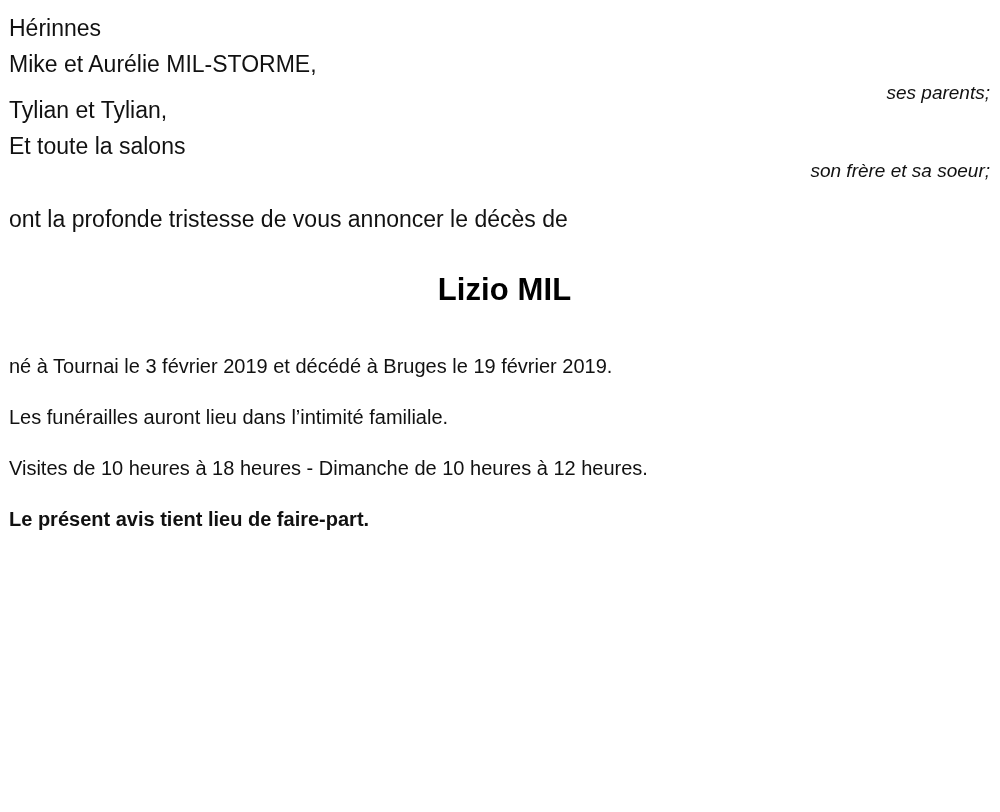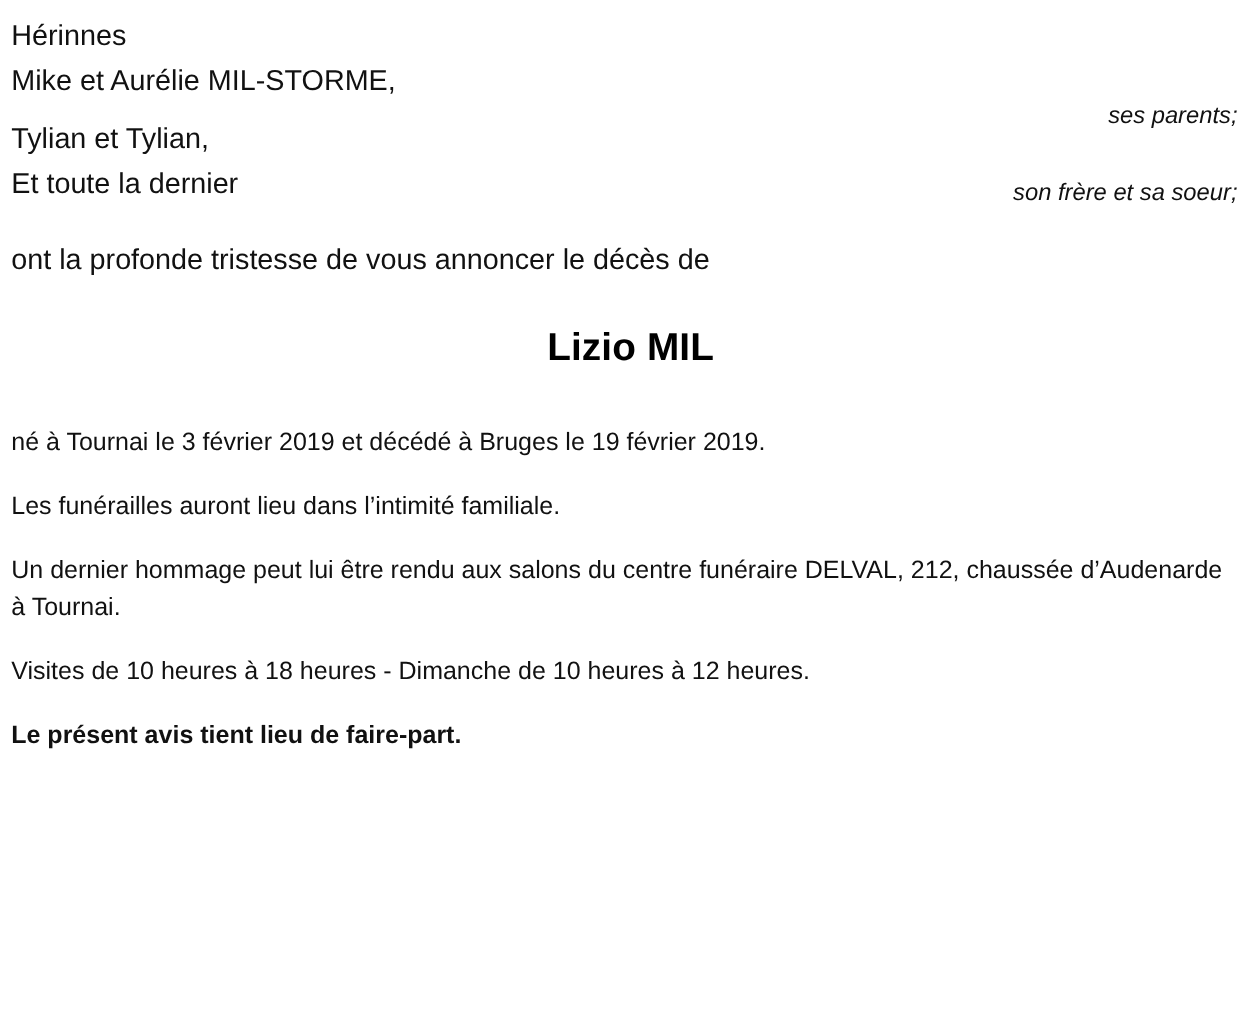--- a/index.html
+++ b/index.html
@@ -52,29 +52,29 @@
     right: 10px;
     text-align: left;
     font-size: 19px;
     line-height: 29px;
     font-style: italic;
     color: #111111;
     max-width: 190px;
   }
 
   .rel-parents { top: 78px; }
-  .rel-siblings { top: 140px; }
+  .rel-siblings { top: 156px; }
 
   .spacer-sm { height: 10px; }
 
   
   .announce {
     display: block;
     padding-left: 9px;
-    margin-top: 26px;
+    margin-top: 38px;
     font-size: 23px;
     line-height: 34px;
     color: #111111;
   }
 
   
   .deceased-name {
     display: block;
     padding-left: 9px;
     margin: 0;
@@ -125,30 +125,29 @@
 
     <div class="fam-row">
       <span class="left-line">Tylian et Tylian,</span>
     </div>
 
     <div class="rel-note rel-parents">ses parents;</div>
 
     <div class="rel-note rel-siblings">son frère et sa soeur;</div>
 
     <div class="fam-row">
-      <span class="left-line">Et toute la dernier</span>
+      <span class="left-line">Et toute la salons</span>
     </div>
 
   </div>
 
   <div class="announce">ont la profonde tristesse de vous annoncer le décès de</div>
 
   <h1 class="deceased-name">Lizio MIL</h1>
 
   <div class="details">
     <p>né à Tournai le 3 février 2019 et décédé à Bruges le 19 février 2019.</p>
     <p>Les funérailles auront lieu dans l’intimité familiale.</p>
-    <p>Un dernier hommage peut lui être rendu aux salons du centre funéraire DELVAL, 212, chaussée d’Audenarde à Tournai.</p>
     <p>Visites de 10 heures à 18 heures - Dimanche de 10 heures à 12 heures.</p>
     <p>Le présent avis tient lieu de faire-part.</p>
   </div>
 
 </div>
 
 </body></html>

